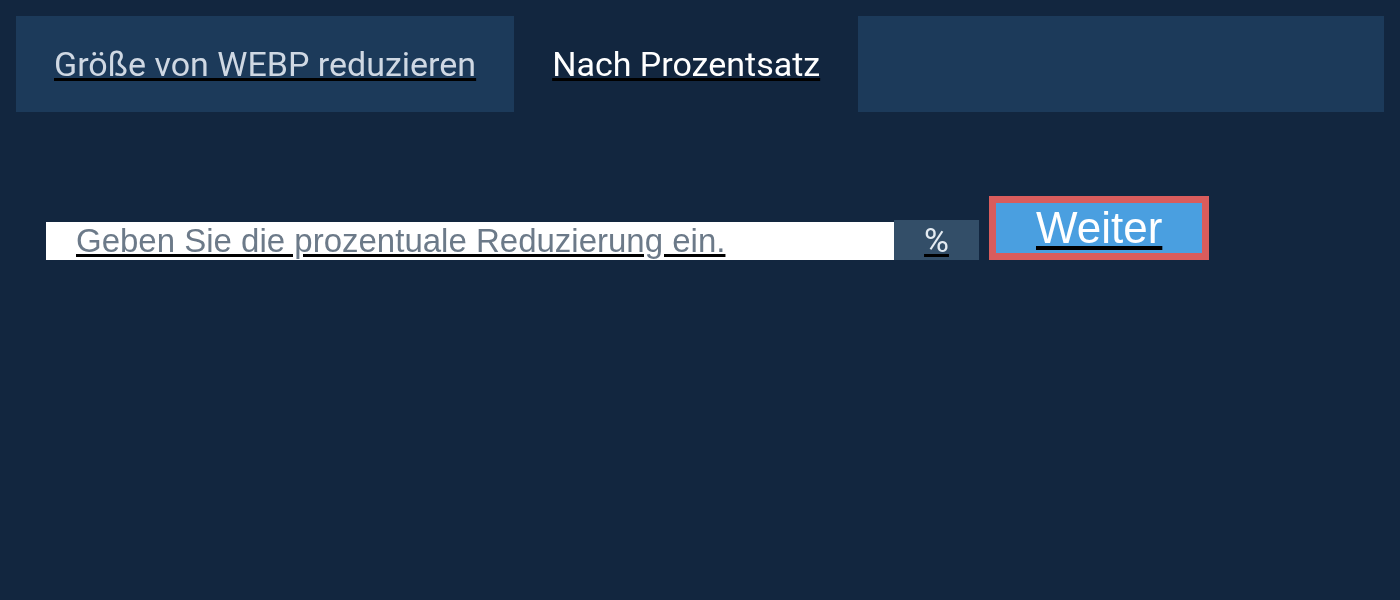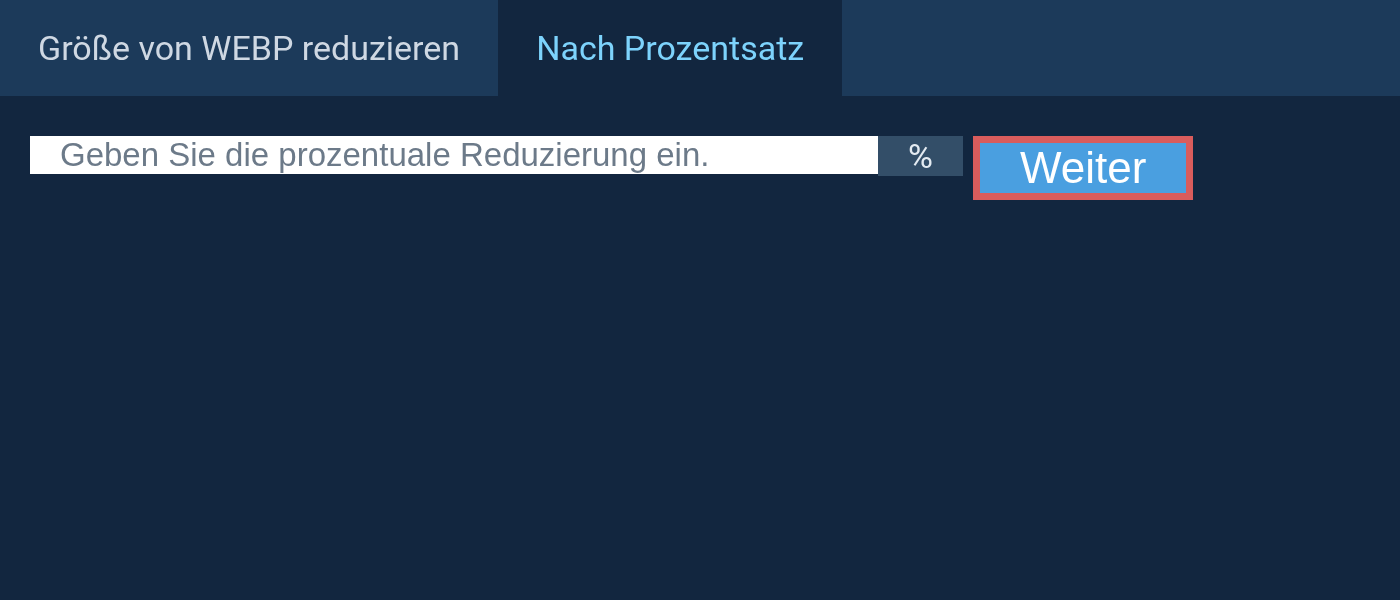--- a/index.html
+++ b/index.html
@@ -9,44 +9,45 @@
     }
     body {
       background-color: #12263f;
       font-family: -apple-system, BlinkMacSystemFont, "Segoe UI", Roboto, "Helvetica Neue", Arial, sans-serif;
       width: 1400px;
       height: 600px;
       overflow: hidden;
     }
     .panel {
       background-color: #1c3a5a;
-      margin: 0;
+      margin: 16px;
+      text-decoration: underline;
     }
     .tabs {
       display: flex;
       padding: 0;
     }
     .tab {
       padding: 28px 38px;
       font-size: 34px;
       color: #cfd8e3;
       cursor: pointer;
       font-weight: 400;
     }
     .tab.active {
       background-color: #12263f;
-      color: #7dd3fc;
+      color: #ffffff;
     }
     .tab-content {
       background-color: #12263f;
       padding: 40px 30px;
     }
     .input-row {
       display: flex;
-      align-items: flex-start;
+      align-items: flex-end;
       height: 108px;
     }
     .text-input {
       flex: 0 0 auto;
       width: 848px;
       background-color: #ffffff;
       border: none;
       padding: 0 30px;
       font-size: 33px;
       color: #333;

